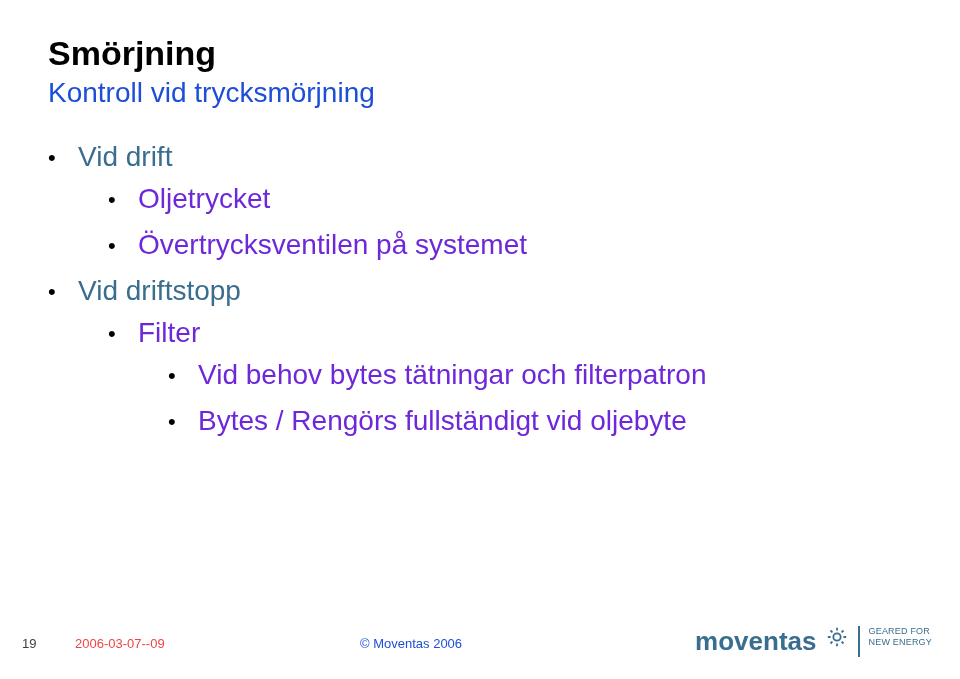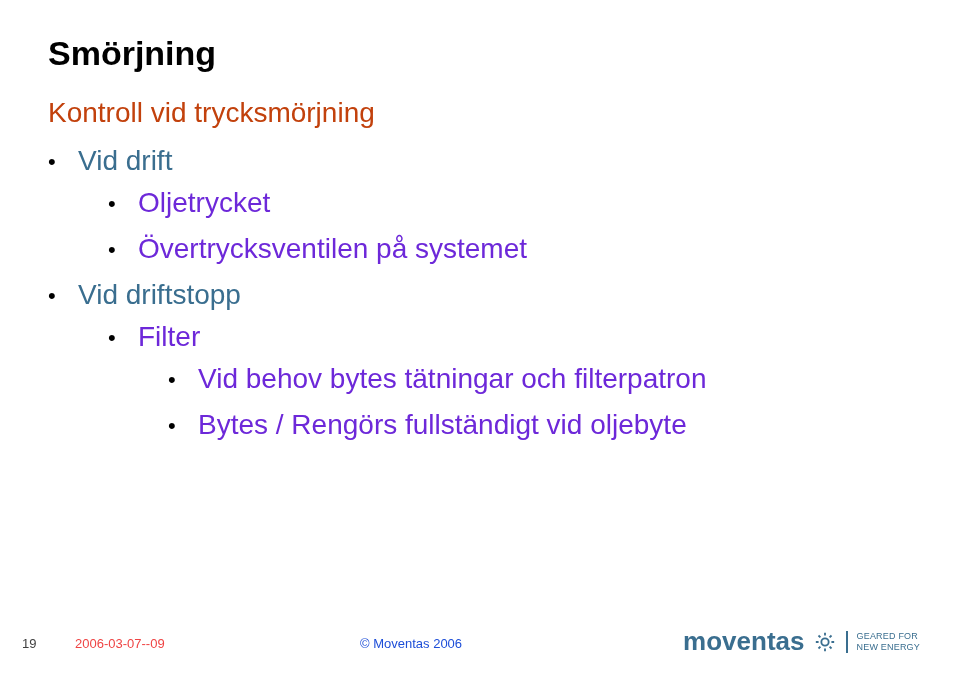--- a/index.html
+++ b/index.html
@@ -1,29 +1,29 @@
 <!DOCTYPE html>
 <html><head>
 <meta charset="utf-8">
 <style>
   html,body{margin:0;padding:0;width:960px;height:679px;font-family:Arial,Helvetica,sans-serif;background:#fff;color:#000;overflow:hidden}
   .slide{position:relative;width:960px;height:679px;box-sizing:border-box;padding:34px 48px 0 48px}
-  .title{font-size:34px;font-weight:bold;color:#000;margin-bottom:24px}
-  .subtitle{font-size:28px;color:#c2410c;margin-bottom:16px}
+  .title{font-size:34px;font-weight:bold;color:#000;margin-bottom:4px}
+  .subtitle{font-size:28px;color:#1d4ed8;margin-bottom:32px}
   ul.outer{list-style:none;padding:0;margin:0}
   ul.outer>li{font-size:28px;color:#3a6e8f;margin-bottom:14px;position:relative;padding-left:30px}
   ul.outer>li::before{content:"\2022";position:absolute;left:0;top:0;color:#000;font-size:22px;line-height:34px}
   ul.inner1{list-style:none;padding:0;margin:10px 0 12px 30px}
   ul.inner1>li{font-size:28px;color:#6d28d9;margin-bottom:14px;position:relative;padding-left:30px}
   ul.inner1>li::before{content:"\2022";position:absolute;left:0;top:0;color:#000;font-size:22px;line-height:34px}
   .footer{position:absolute;left:0;bottom:22px;width:100%;height:40px}
   .pagenum{position:absolute;left:22px;bottom:6px;font-size:13px;color:#404040}
   .date{position:absolute;left:75px;bottom:6px;font-size:13px;color:#ef4444}
   .copyright{position:absolute;left:360px;bottom:6px;font-size:13px;color:#1d4ed8}
-  .logo{position:absolute;right:40px;bottom:0;display:flex;align-items:center;gap:10px}
+  .logo{position:absolute;right:28px;bottom:0;display:flex;gap:10px}
   .logo-word{font-size:26px;font-weight:bold;color:#3a6e8f;letter-spacing:0;font-family:Arial,Helvetica,sans-serif}
   .logo-tag{border-left:2px solid #3a6e8f;padding-left:8px;font-size:9px;line-height:11px;color:#3a6e8f;font-weight:normal;letter-spacing:0.2px}
   .gear{width:22px;height:22px;position:relative}
   .gear svg{width:22px;height:22px}
 </style>
 </head>
 <body>
 
 <div class="slide">
   <div class="title">Smörjning</div>

